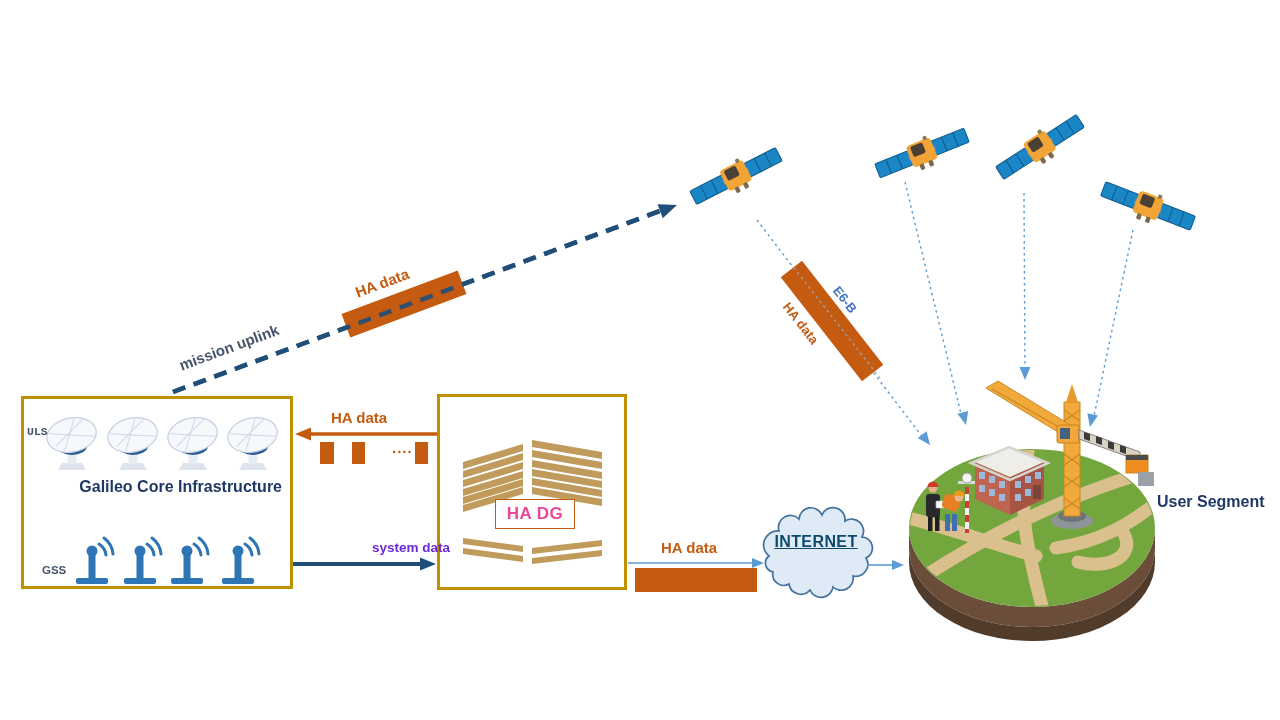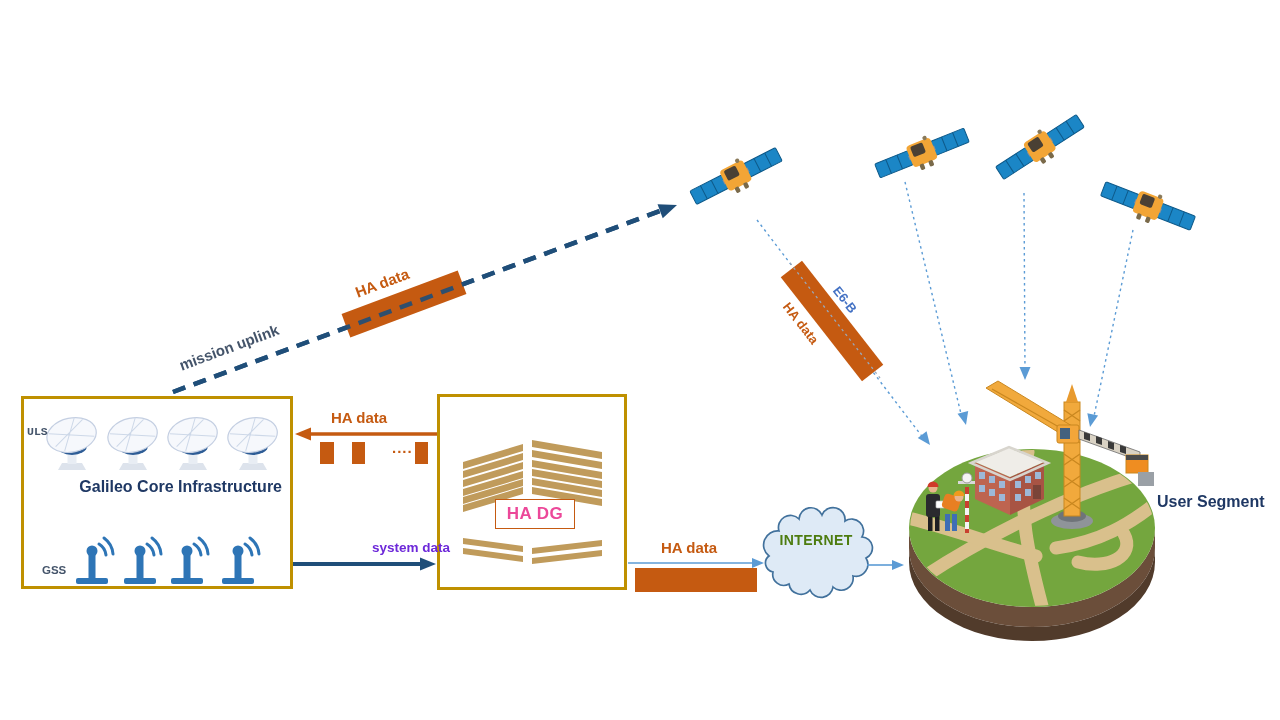--- a/index.html
+++ b/index.html
@@ -17,21 +17,21 @@
   .t-uls{left:27px;top:426px;font-size:11.5px;font-weight:700;font-family:Liberation Mono, monospace;}
   .t-gss{left:29px;top:564px;font-size:11.5px;font-weight:700;margin-left:13px;}
   .t-hadata-fb{left:331px;top:410px;font-size:15px;font-weight:600;}
   .t-dots{left:392px;top:440px;font-size:15px;font-weight:700;letter-spacing:1px;}
   .t-sysdata{left:324px;top:541px;font-size:13.5px;font-weight:600;color:#6d28d9;margin-left:48px;}
   .t-mission{left:180px;top:358px;font-size:15px;font-weight:600;transform:rotate(-20.4deg);transform-origin:left center;}
   .t-hauplink{left:356px;top:285px;font-size:15px;font-weight:600;transform:rotate(-20.4deg);transform-origin:left center;}
   .t-e6b{left:841px;top:284px;font-size:13px;font-weight:700;color:#4472C4;transform:rotate(52deg);transform-origin:left top;}
   .t-hae6b{left:791px;top:300px;font-size:13px;font-weight:700;transform:rotate(52deg);transform-origin:left top;}
   .t-hanet{left:661px;top:540px;font-size:15px;font-weight:600;}
-  .t-internet{left:765px;top:533px;width:102px;text-align:center;font-size:14px;font-weight:600;color:#4d7c0f;letter-spacing:.4px;}
+  .t-internet{left:765px;top:533px;width:102px;text-align:center;font-size:16px;font-weight:600;color:#0c4a6e;letter-spacing:.4px;text-decoration:underline;}
   .t-useg{left:1157px;top:485px;font-size:16px;font-weight:600;margin-top:8px;}
   .hadg-tag{
     position:absolute;left:495px;top:499px;width:80px;height:30px;background:#ffffff;
     border:1.6px solid #C55A11;box-sizing:border-box;display:flex;align-items:center;justify-content:center;
     font-size:17px;font-weight:600;color:#ec4899;letter-spacing:.5px;
   }
 </style>
 </head>
 <body>
 

